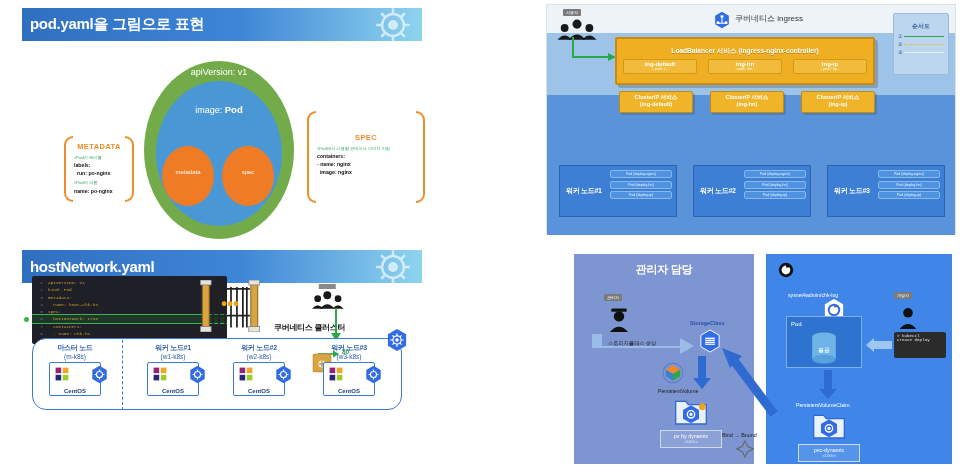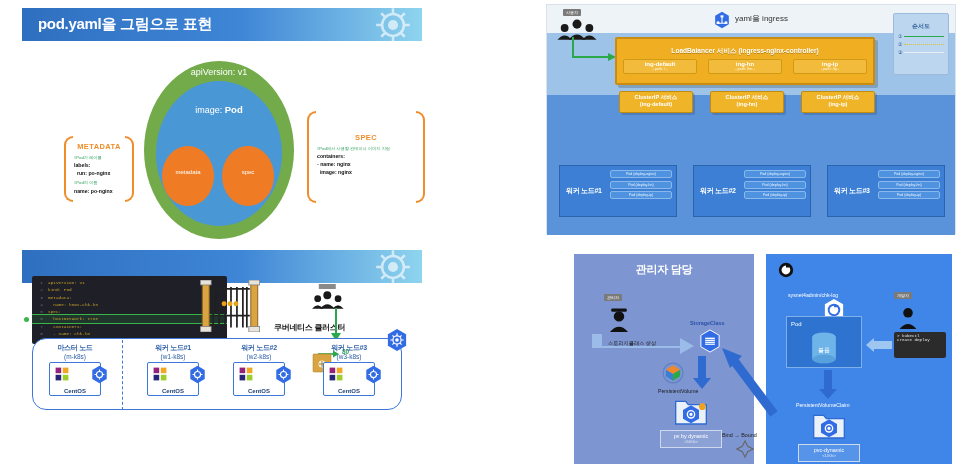--- a/index.html
+++ b/index.html
@@ -13,21 +13,21 @@
   }
   .panel { position:absolute; background:#fff; }
 
   
   .slide-hdr {
     position:absolute; left:0; top:0; width:100%; height:33px;
     background:linear-gradient(90deg,#2f6fc0 0%,#3f86d6 55%,#8fd4ee 100%);
     display:flex; align-items:center;
   }
   .slide-hdr .ttl {
-    color:#fff; font-weight:bold; font-size:15px; padding-left:16px;
+    color:#fff; font-weight:bold; font-size:15px; padding-left:8px;
     letter-spacing:-0.3px; white-space:nowrap;
   }
   .helm-wheel {
     position:absolute; right:8px; top:-4px; width:42px; height:42px;
     opacity:.85;
   }
 
   
   #p1 { left:22px; top:8px; width:400px; height:228px; }
   #p1 .body { position:absolute; left:0; top:33px; width:100%; height:195px; }
@@ -218,20 +218,21 @@
         <div class="yml">containers:</div>
         <div class="yml">- name: nginx</div>
         <div class="yml">  image: nginx</div>
       </div>
     </div>
   </div>
 </div>
 
 <div class="panel" id="p2">
   <div class="slide-hdr">
+    <span class="ttl">hostNetwork.yaml</span>
     <svg class="helm-wheel" viewBox="0 0 100 100">
       <g fill="none" stroke="#ffffff" stroke-width="6" opacity=".75">
         <circle cx="50" cy="50" r="26"></circle>
           <circle cx="50" cy="50" r="9" fill="#fff"></circle>
         <path d="M50 10 L50 24 M50 76 L50 90 M10 50 L24 50 M76 50 L90 50
                  M22 22 L32 32 M68 68 L78 78 M78 22 L68 32 M32 68 L22 78"></path>
       </g>
     </svg>
   </div>
 
@@ -437,21 +438,21 @@
 
   <svg style="position:absolute;left:166px;top:6px;width:18px;height:18px" viewBox="0 0 100 100">
     <polygon points="50,4 88,26 88,74 50,96 12,74 12,26" fill="#326ce5"></polygon>
     <g stroke="#fff" stroke-width="6" fill="none">
       <path d="M50 32 L50 50 M28 68 L72 68 M28 68 L28 56 M72 68 L72 56 M50 50 L50 68"></path>
     </g>
     <rect x="42" y="24" width="16" height="12" fill="#fff"></rect>
     <rect x="20" y="60" width="16" height="12" fill="#fff"></rect>
     <rect x="64" y="60" width="16" height="12" fill="#fff"></rect>
   </svg>
-  <div class="cloud-ing-lbl">yaml을 ingress</div>
+  <div class="cloud-ing-lbl">쿠버네티스 ingress</div>
 
   <svg style="position:absolute;left:24px;top:30px;width:46px;height:30px" viewBox="0 0 46 30">
     <path d="M2 2 L2 22 L38 22" stroke="#2aa84a" stroke-width="2" fill="none"></path>
     <path d="M37 18 L45 22 L37 26 Z" fill="#2aa84a"></path>
   </svg>
 
   <div class="lb-bar">
     <div class="lb-title">LoadBalancer 서비스 (ingress-nginx-controller)</div>
     <div class="ing-row" id="ing-rules">
         <div class="ing-chip">

